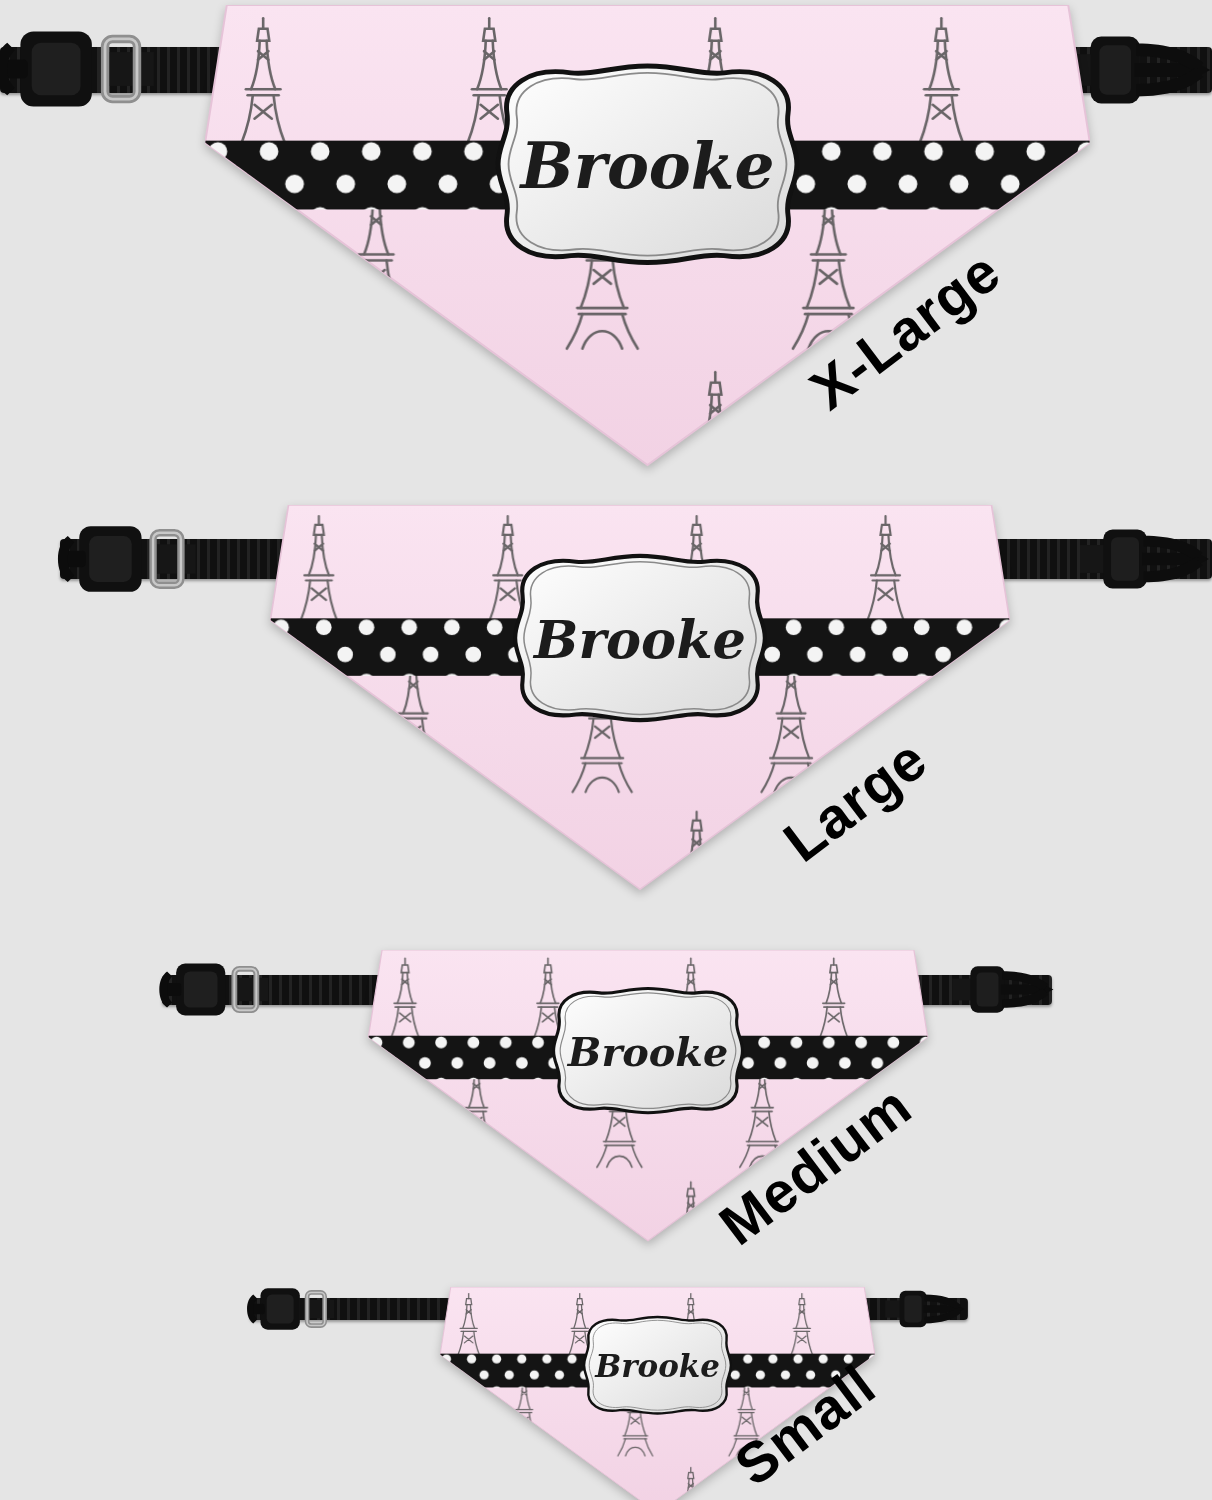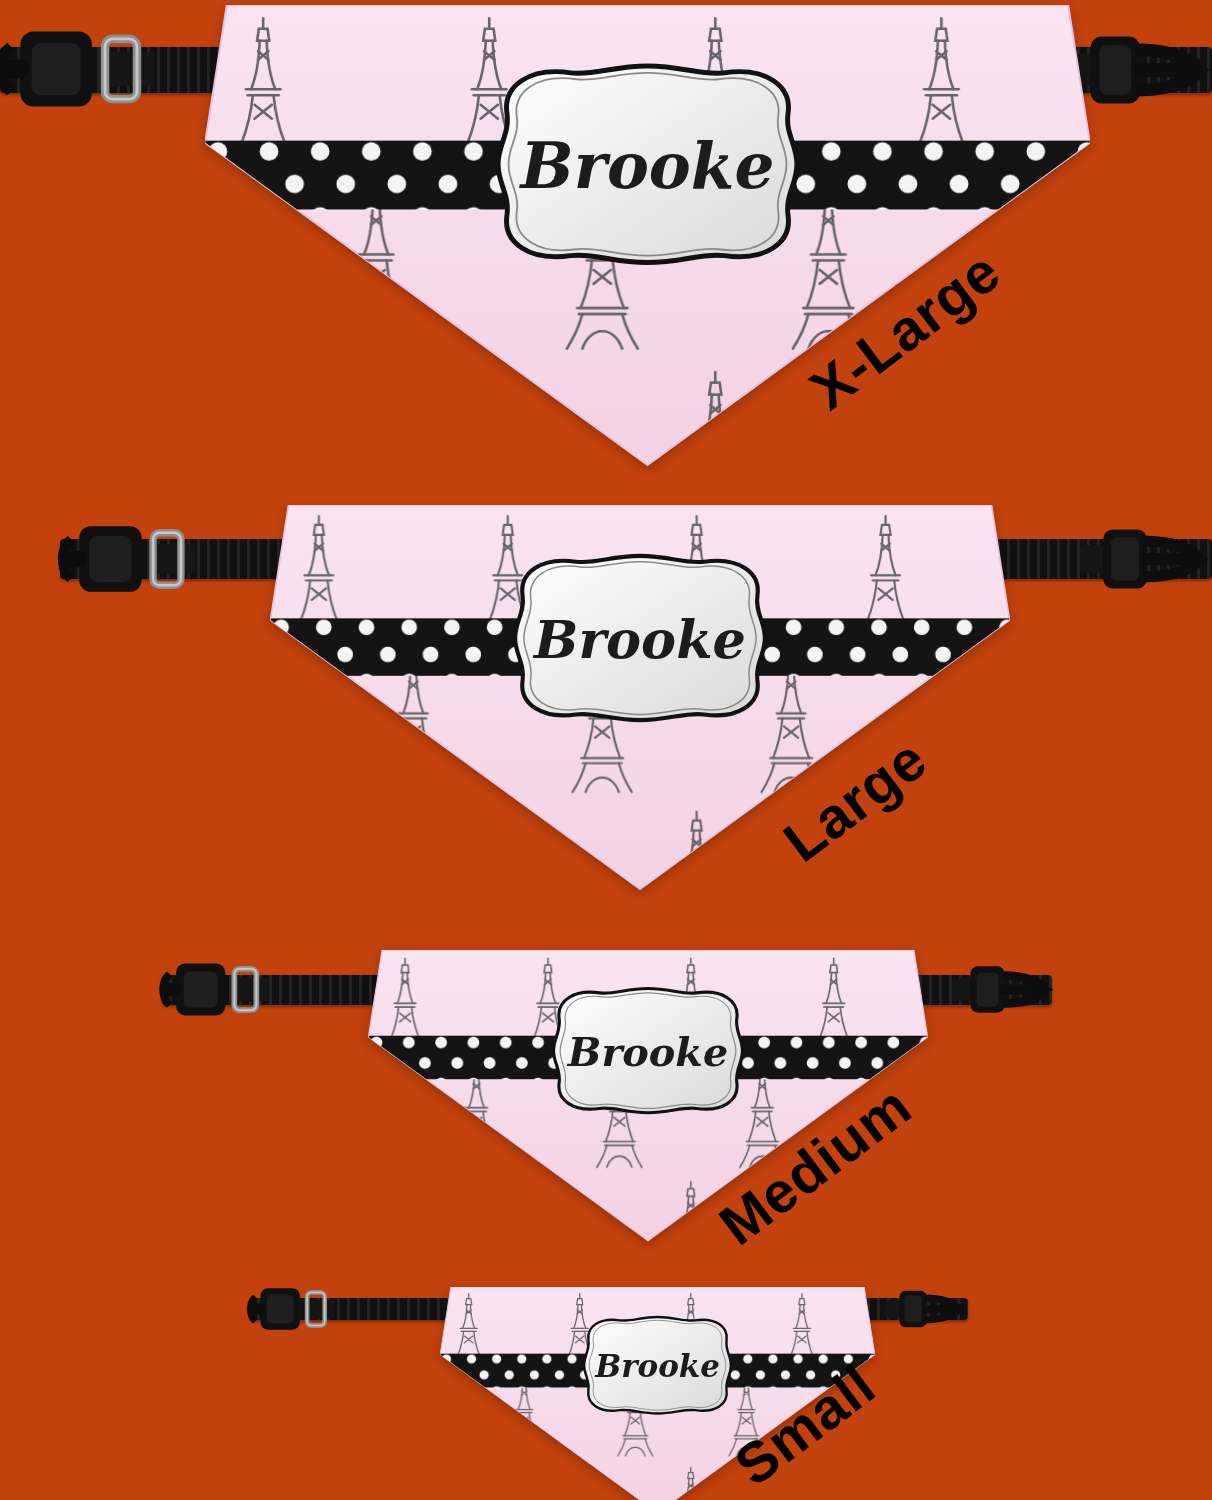--- a/index.html
+++ b/index.html
@@ -1,16 +1,16 @@
 <!DOCTYPE html>
 <html><head>
 <meta charset="utf-8">
 <style>
   html,body{margin:0;padding:0;background:#ffffff;}
-  .canvas{position:relative;width:1212px;height:1500px;overflow:hidden;background:#c2410c;
+  .canvas{position:relative;width:1212px;height:1500px;overflow:hidden;background:#e5e5e5;
           font-family:"Liberation Sans", sans-serif;}
   .row{position:absolute;left:0;width:100%;}
   #row-xl{top:0;height:497px;}
   #row-l{top:497px;height:448px;}
   #row-m{top:945px;height:337px;}
   #row-s{top:1282px;height:218px;}
   .strap{position:absolute;background:repeating-linear-gradient(90deg,#101010 0 7px,#232323 7px 10px);
          border-radius:4px;box-shadow:0 2px 3px rgba(0,0,0,.35);}
   .buckle{position:absolute;}
   .bandana{position:absolute;filter:drop-shadow(0 4px 5px rgba(0,0,0,.22));}

